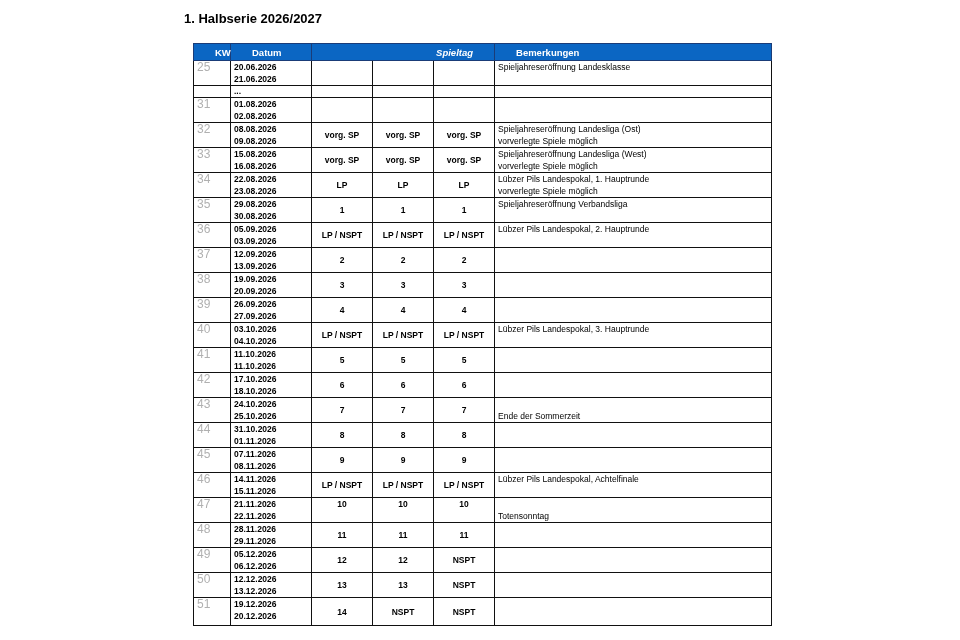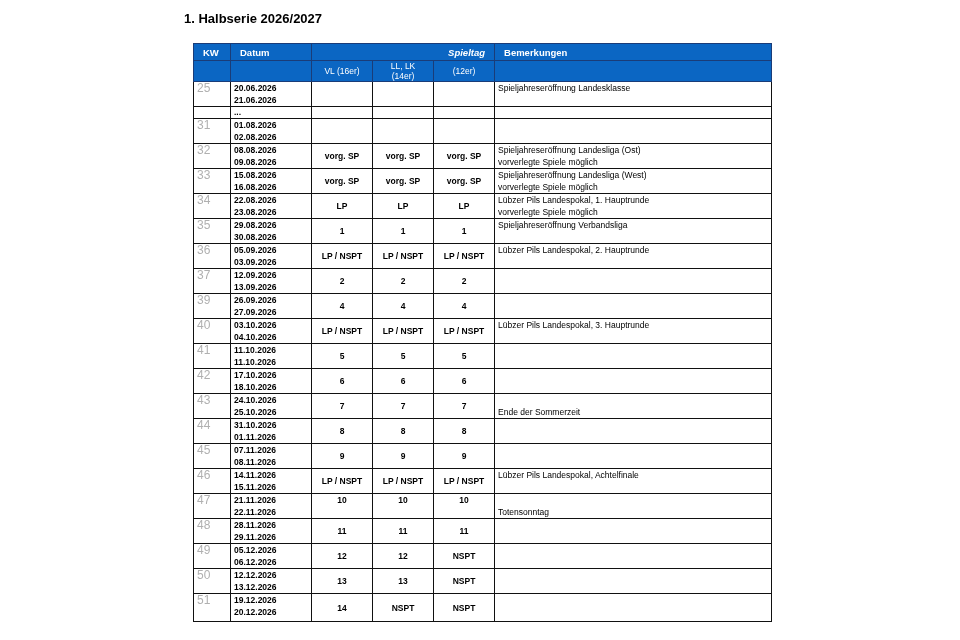--- a/index.html
+++ b/index.html
@@ -3,21 +3,21 @@
   <meta charset="utf-8">
   <style>
     html, body { margin: 0; padding: 0; background: #ffffff; }
     body { width: 960px; height: 640px; position: relative; overflow: hidden;
            font-family: "Liberation Sans", sans-serif; color: #000; }
     .title { position: absolute; left: 184px; top: 11px; font-size: 13px; font-weight: bold; }
     table { position: absolute; left: 193px; top: 43px; border-collapse: collapse;
             table-layout: fixed; width: 578px; }
     col.kw { width: 37px; } col.dat { width: 81px; } col.sp { width: 61px; } col.bem { width: 277px; }
     th { background: #0b66c3; color: #ffffff; font-size: 9.5px; font-weight: bold;
-         border: 1px solid #1a3c78; padding: 0 9px; height: 16px; text-align: left; }
+         border: 1px solid #1a3c78; padding: 0 21px; height: 16px; text-align: left; }
     th.center { text-align: right; font-style: italic; }
     tr.sub th { font-weight: normal; font-size: 8.5px; height: 14px; text-align: center; }
     td { border: 1.5px solid #111; font-size: 8.5px; padding: 0 3px; vertical-align: top;
          line-height: 12px; height: 24px; box-sizing: border-box; }
     td.kw { color: #b0b0b0; font-size: 12px; }
     td.dat { font-weight: bold; }
     td.sp { font-weight: bold; text-align: center; vertical-align: middle; }
     td.sp.top { vertical-align: top; margin-top: 14px; }
     tr.tall td { height: 25px; }
     tr.dots td { height: 12px; line-height: 11px; }
@@ -38,28 +38,20 @@
       <col class="sp">
       <col class="bem">
   </colgroup>
   <thead>
     <tr>
       <th>KW</th>
       <th>Datum</th>
       <th class="center" colspan="3">Spieltag</th>
       <th>Bemerkungen</th>
     </tr>
-    <tr class="sub">
-      <th></th>
-      <th></th>
-      <th>VL (16er)</th>
-      <th>LL, LK (14er)</th>
-      <th>(12er)</th>
-      <th></th>
-    </tr>
   </thead>
   <tbody id="tbody">
       <tr class="tall">
         <td class="kw">25</td>
         <td class="dat">
           <span class="d">20.06.2026</span>
           <span class="d">21.06.2026</span>
         </td>
         <td class="sp"></td>
         <td class="sp"></td>
@@ -175,20 +167,34 @@
         </td>
         <td class="sp">2</td>
         <td class="sp">2</td>
         <td class="sp">2</td>
         <td class="bem">
           <span class="d"></span>
           <span class="d"></span>
         </td>
       </tr>
       <tr>
+        <td class="kw">38</td>
+        <td class="dat">
+          <span class="d">19.09.2026</span>
+          <span class="d">20.09.2026</span>
+        </td>
+        <td class="sp">3</td>
+        <td class="sp">3</td>
+        <td class="sp">3</td>
+        <td class="bem">
+          <span class="d"></span>
+          <span class="d"></span>
+        </td>
+      </tr>
+      <tr>
         <td class="kw">39</td>
         <td class="dat">
           <span class="d">26.09.2026</span>
           <span class="d">27.09.2026</span>
         </td>
         <td class="sp">4</td>
         <td class="sp">4</td>
         <td class="sp">4</td>
         <td class="bem">
           <span class="d"></span>

